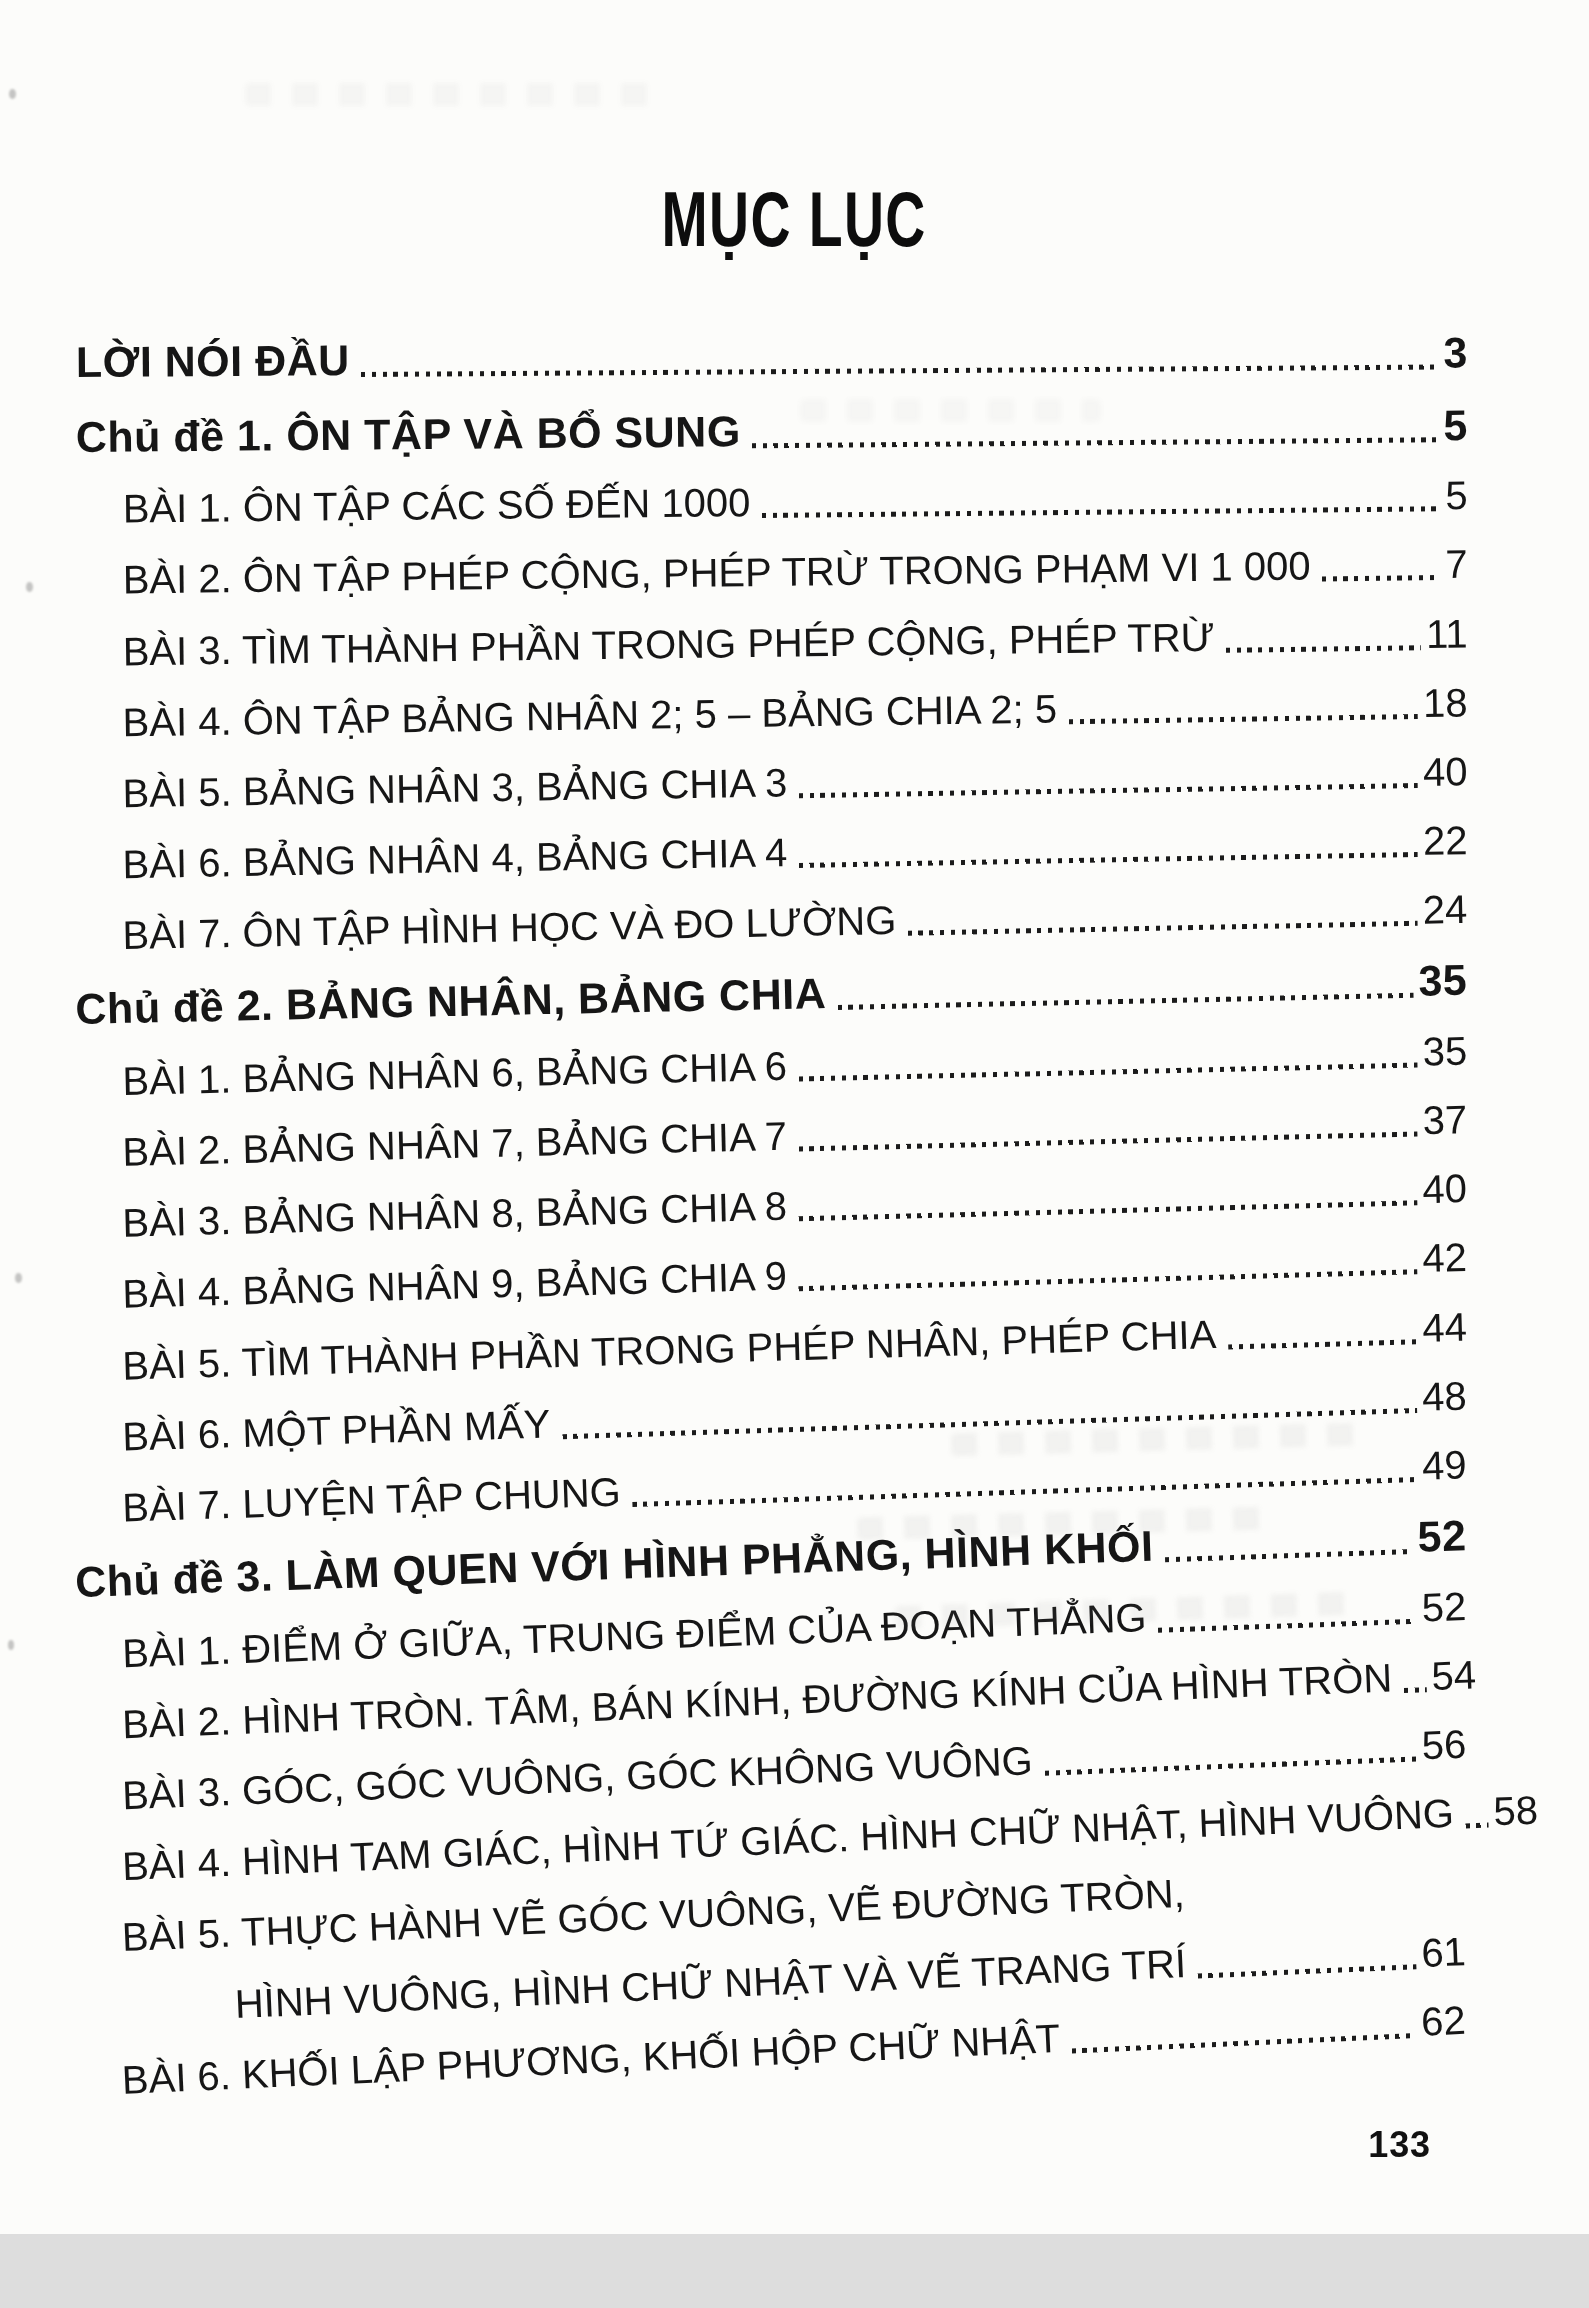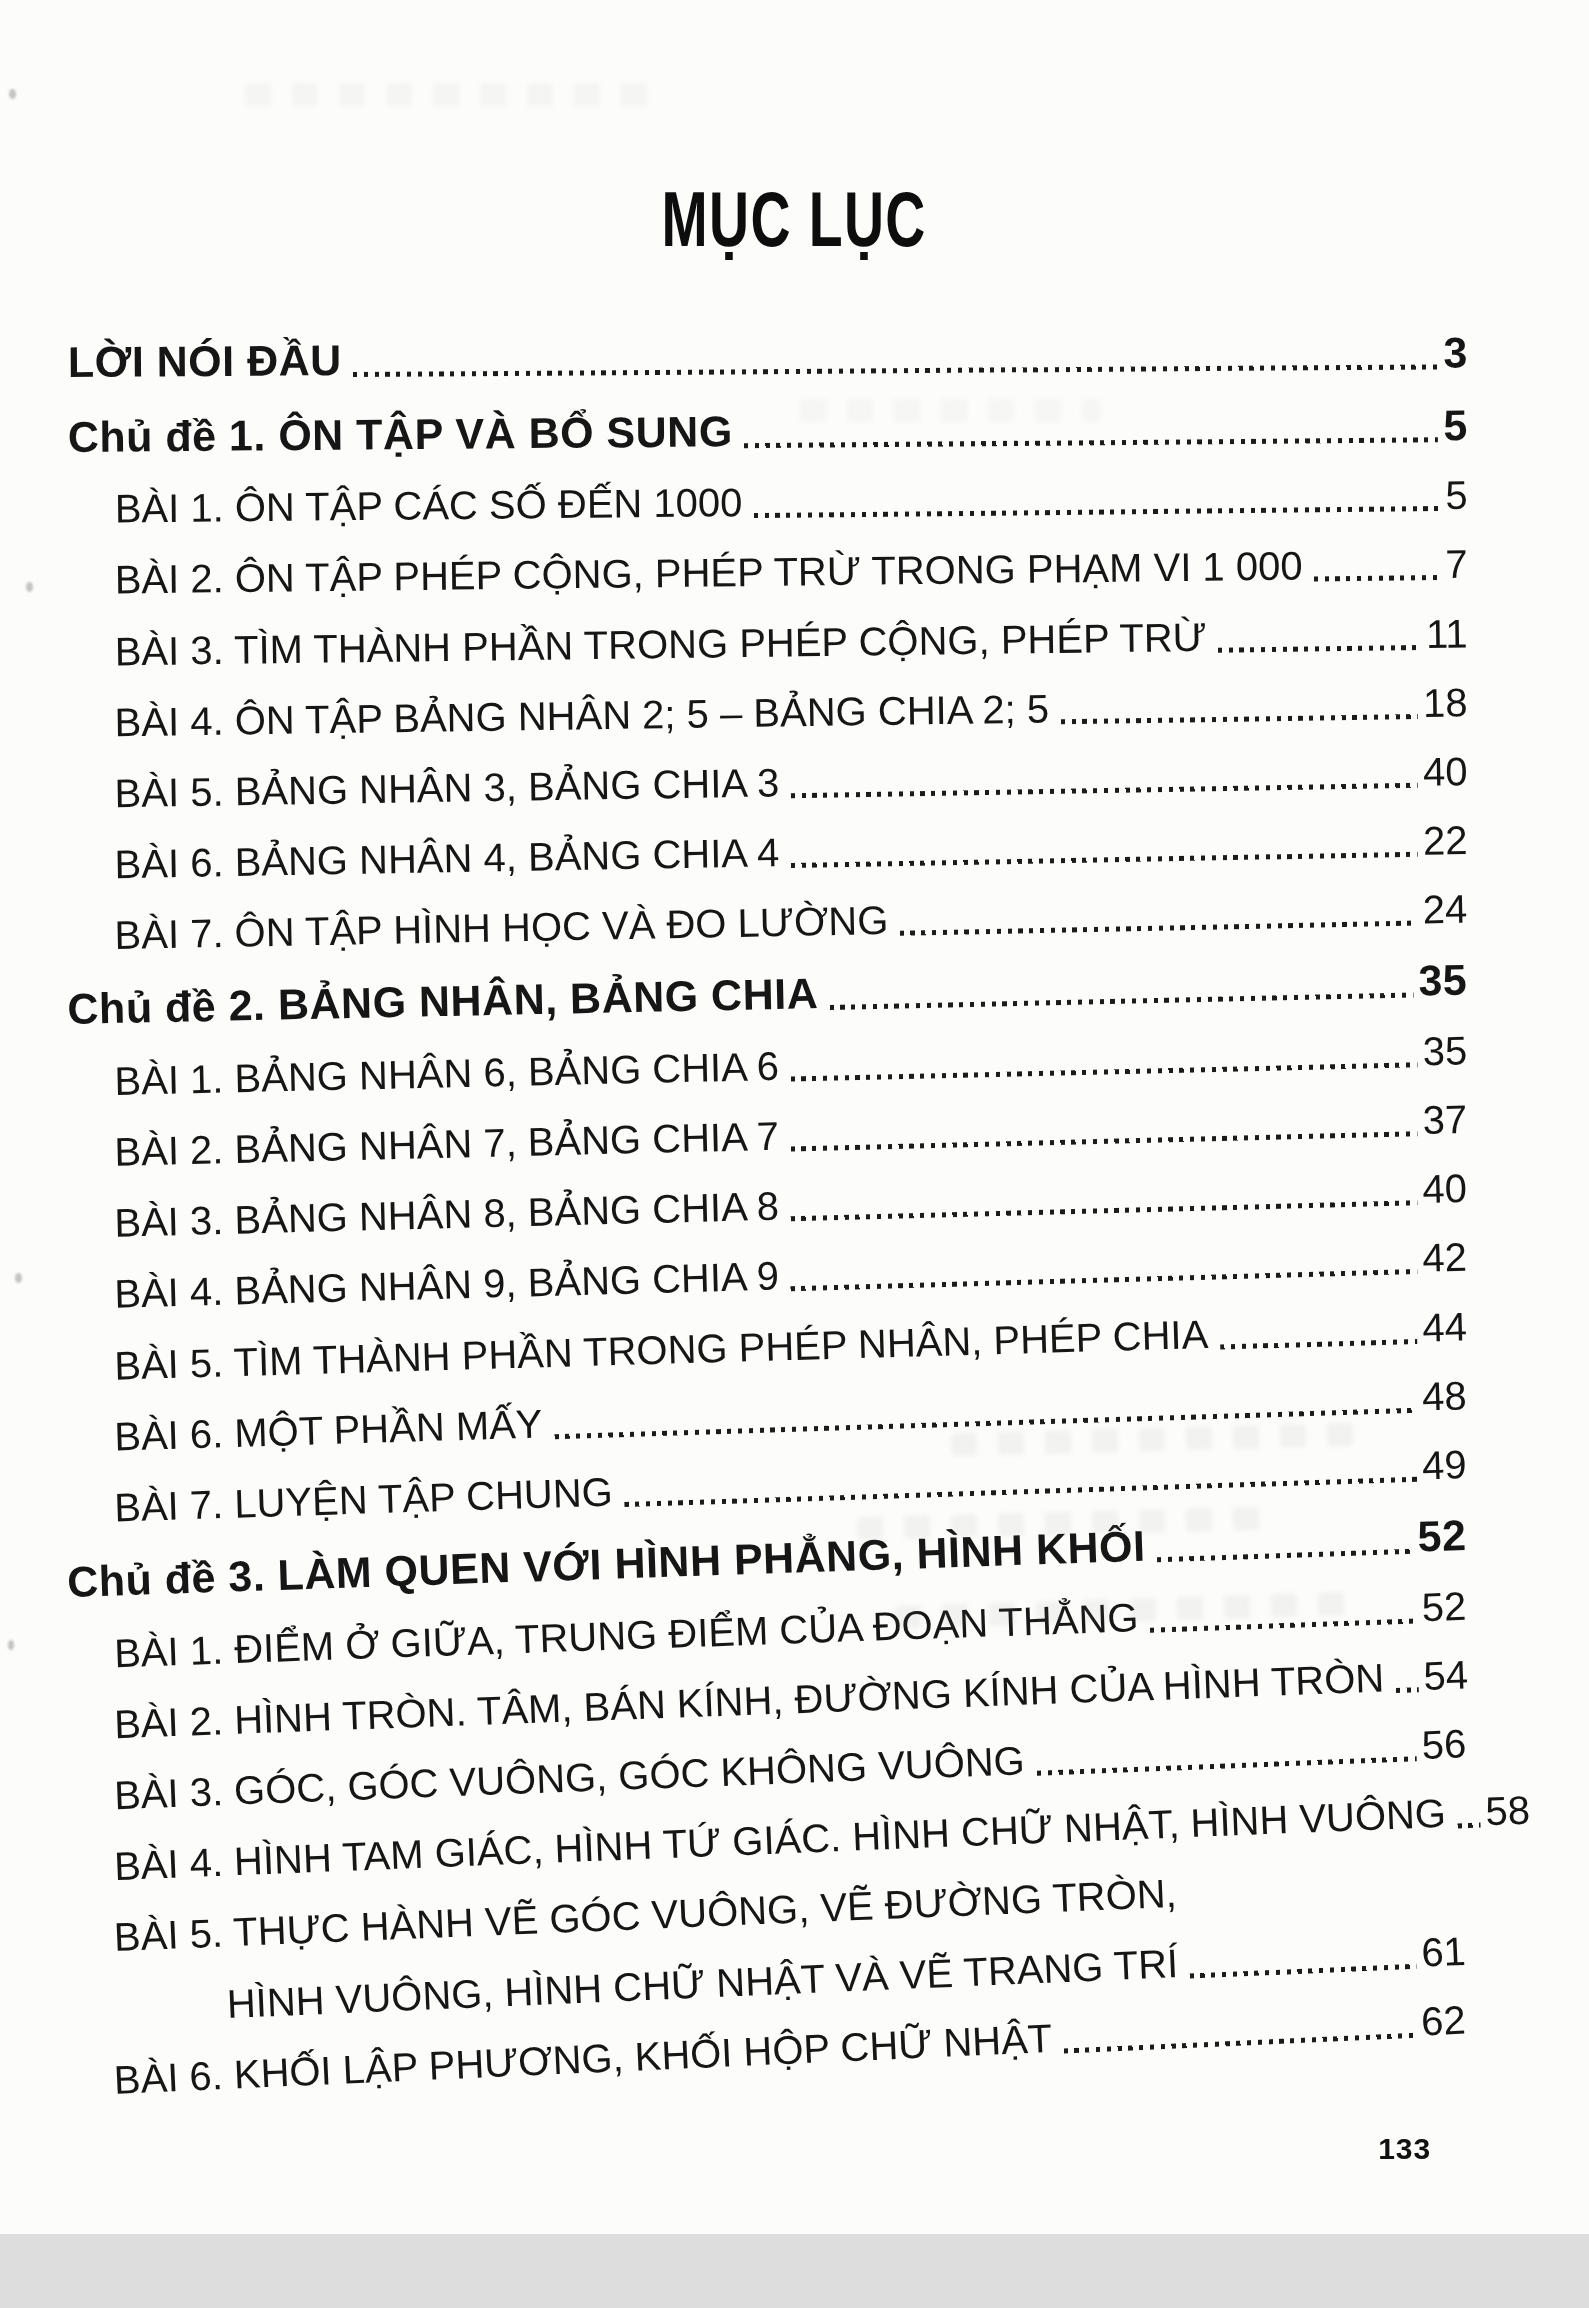--- a/index.html
+++ b/index.html
@@ -14,42 +14,42 @@
   
   .title{
     position:absolute;top:175px;left:0;width:100%;
     text-align:center;
     font-size:77px;font-weight:700;
     color:#0d0d0d;
   }
   .title-inner{display:inline-block;transform:scaleX(0.72);letter-spacing:1.9px;}
   
   .toc{
-    position:absolute;top:328px;left:68px;right:121px;
+    position:absolute;top:328px;left:76px;right:121px;
   }
   .row{
     display:flex;align-items:flex-end;
     margin-bottom:28px;
     transform-origin:0 100%;
   }
   .row.section{font-weight:700;font-size:43px;margin-top:11.3px;letter-spacing:0.5px;}
   .row.item{padding-left:47px;font-size:40px;}
   .row.item-cont{padding-left:160px;font-size:40px;}
   .label{white-space:nowrap;line-height:1.08;}
   .dots{
     flex:1 1 auto;min-width:22.6px;height:4.7px;
     margin:0 5.6px 6.6px 11.3px;
     background:repeating-linear-gradient(90deg,#1b1b1b 0 4.2px,transparent 4.2px 10.8px);
   }
   .pageno{line-height:1.08;}
   .row.section .pageno{font-weight:700;}
   
   .folio{
     position:absolute;right:158px;bottom:68px;
-    font-size:30px;font-weight:700;letter-spacing:0.9px;color:#111;
+    font-size:36px;font-weight:700;letter-spacing:0.9px;color:#111;
   }
   
   .smudge{
     position:absolute;height:22.6px;border-radius:4.7px;
     filter:blur(2.8px);opacity:.5;
     background:repeating-linear-gradient(90deg,rgba(125,125,125,.16) 0 26px,transparent 26px 47px);
   }
   .speck{
     position:absolute;width:6.6px;height:10.4px;border-radius:50%;
     background:rgba(0,0,0,.22);filter:blur(0.9px);

